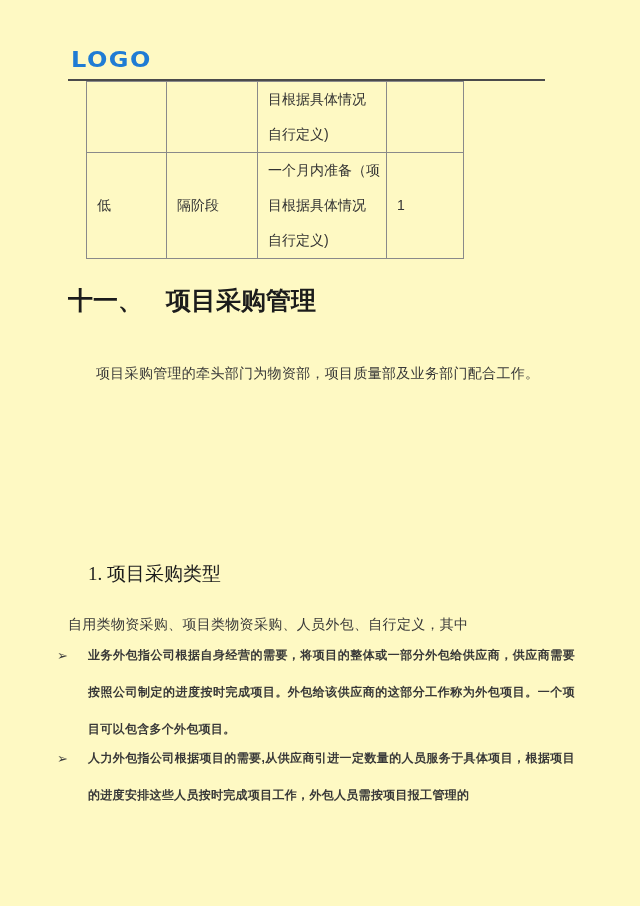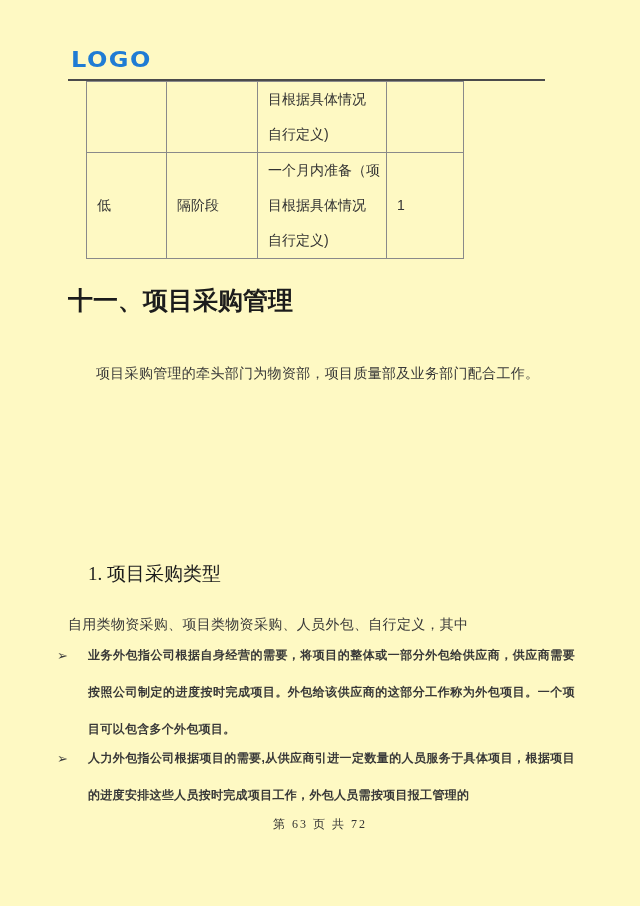--- a/index.html
+++ b/index.html
@@ -67,21 +67,21 @@
     position: absolute;
     left: 68px;
     top: 284px;
     font-family: "Liberation Serif", "DejaVu Serif", serif;
     font-weight: bold;
     font-size: 25px;
     line-height: 33px;
     color: #1c1c1c;
     white-space: nowrap;
   }
-  .heading .num { }
+  .heading .num { margin-right: 23px; }
 
   .para {
     position: absolute;
     left: 68px;
     width: 507px;
     font-size: 14px;
     line-height: 37px;
     color: #383838;
     text-align: justify;
     letter-spacing: 0.3px;
@@ -190,15 +190,14 @@
   <div class="bullet b1">
     <span class="marker">➢</span>
     <span class="btext">业务外包指公司根据自身经营的需要，将项目的整体或一部分外包给供应商，供应商需要按照公司制定的进度按时完成项目。外包给该供应商的这部分工作称为外包项目。一个项目可以包含多个外包项目。</span>
   </div>
 
   <div class="bullet b2">
     <span class="marker">➢</span>
     <span class="btext">人力外包指公司根据项目的需要,从供应商引进一定数量的人员服务于具体项目，根据项目的进度安排这些人员按时完成项目工作，外包人员需按项目报工管理的</span>
   </div>
 
-  <div class="footer">第 63 页 共 72</div>
 
 </div>
 
 </body></html>

